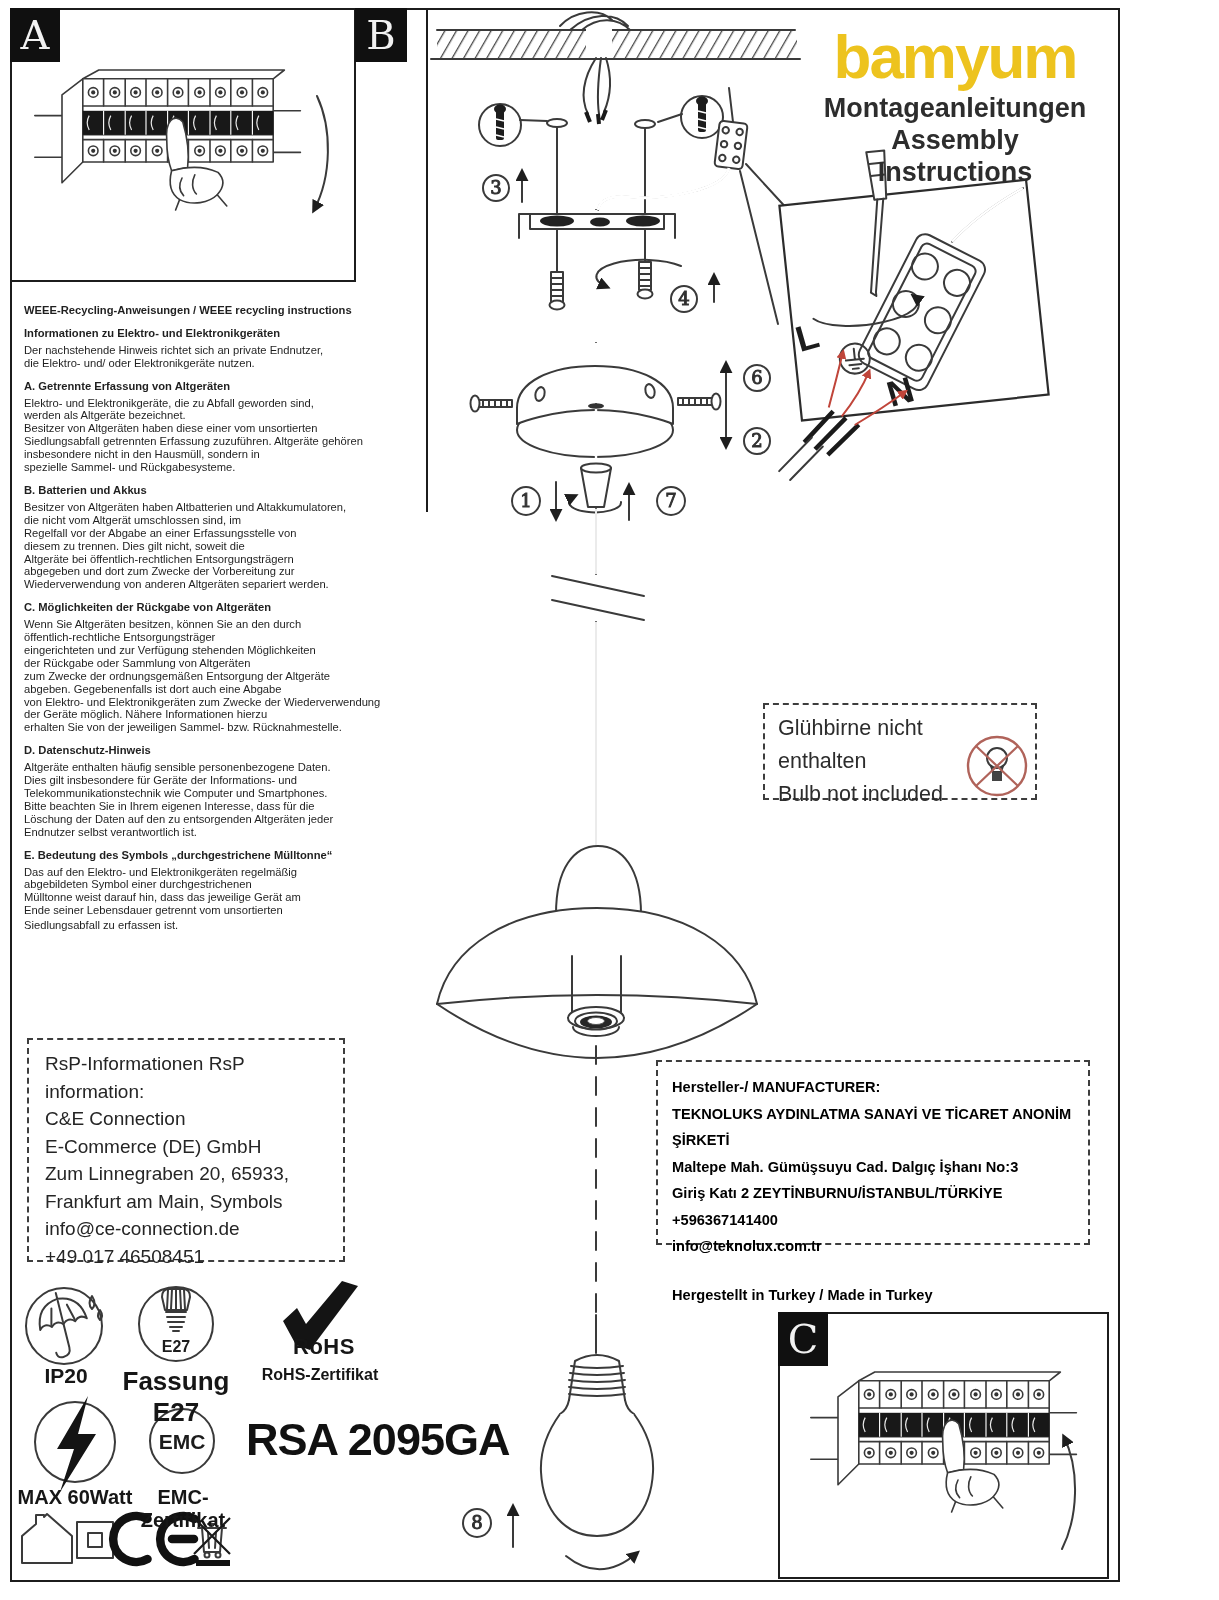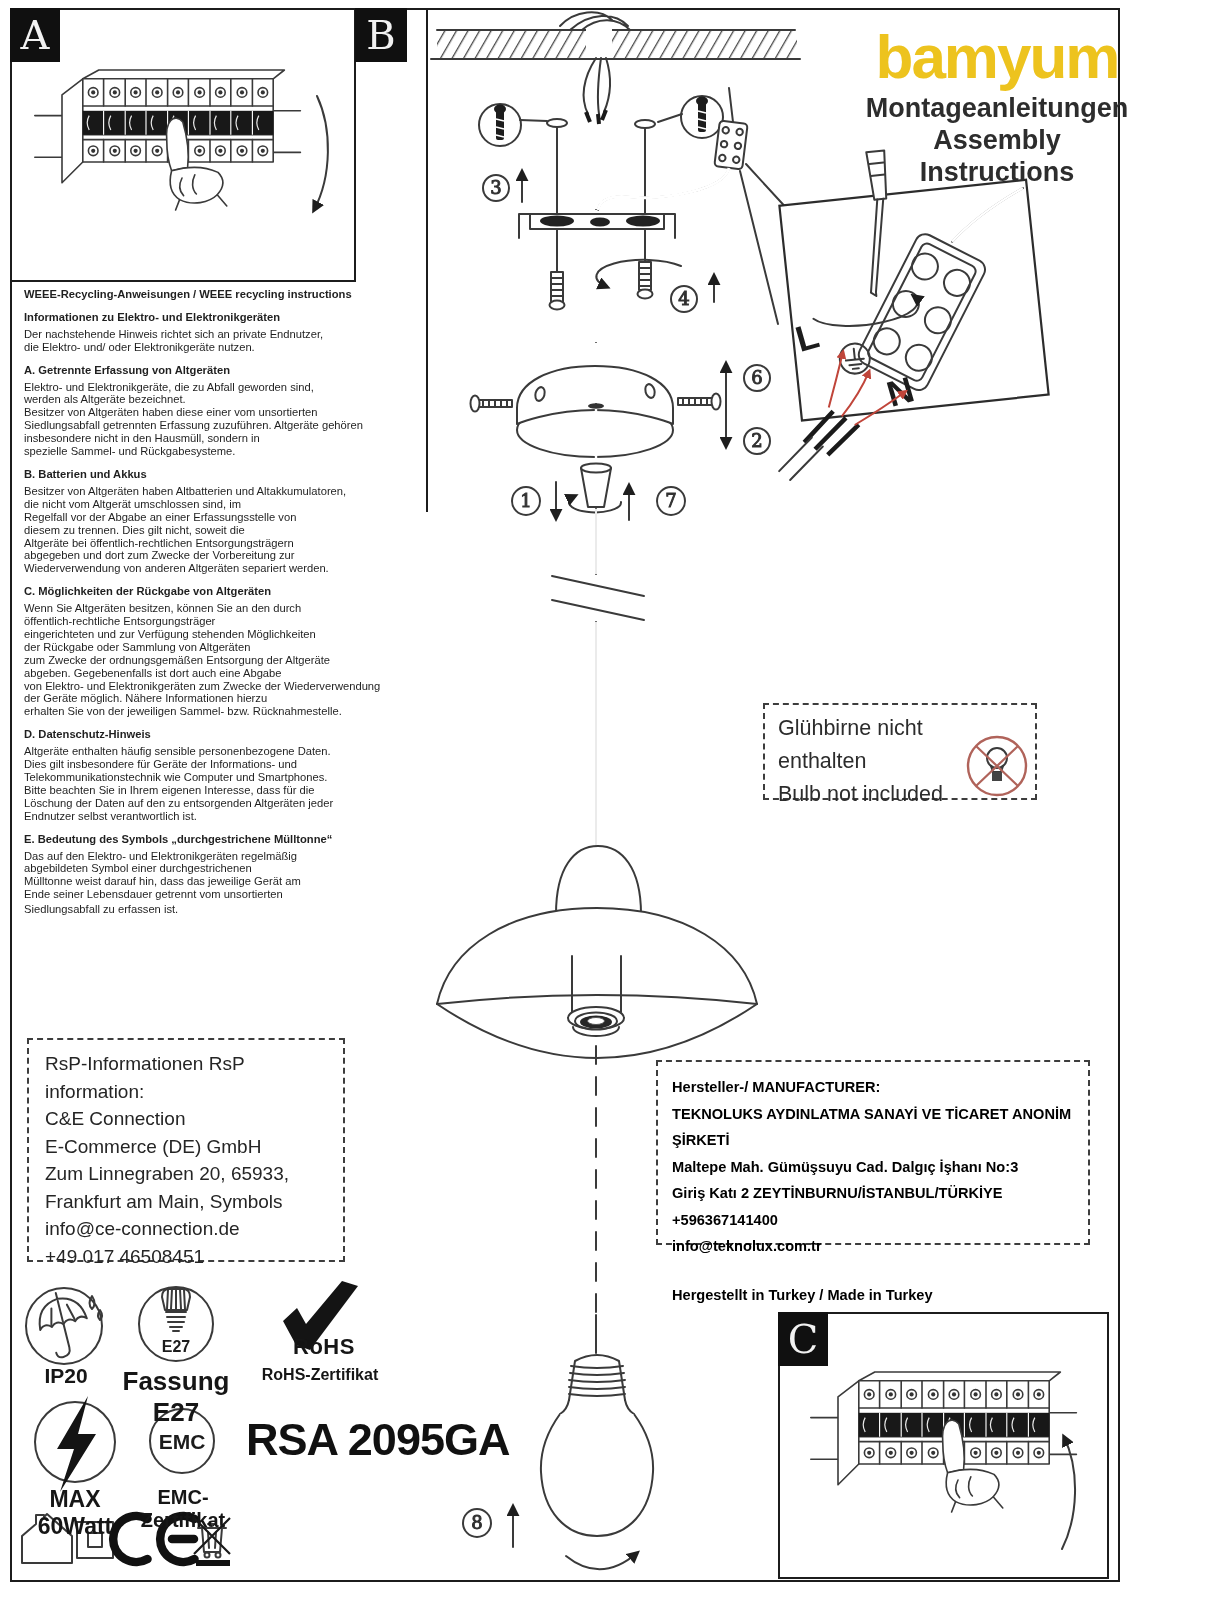--- a/index.html
+++ b/index.html
@@ -5,27 +5,27 @@
   html,body{margin:0;padding:0;background:#fff;}
   .sheet{position:relative;width:1219px;height:1600px;background:#fff;
          font-family:"Liberation Sans",sans-serif;color:#222;overflow:hidden;}
   .abs{position:absolute;}
   .page-border{left:10px;top:8px;width:1106px;height:1570px;border:2.5px solid #1c1c1c;}
   .secbox{border:2.5px solid #1c1c1c;}
   .seclabel{width:50px;height:54px;background:#101010;color:#f2f2f2;
             font-family:"DejaVu Serif",serif;font-size:40px;display:flex;
             align-items:center;justify-content:center;z-index:3;}
   
-  .brand{left:860px;top:22px;width:274px;text-align:center;z-index:2;}
+  .brand{left:818px;top:22px;width:274px;text-align:center;z-index:2;}
   .brand .logo{font-size:62px;font-weight:bold;letter-spacing:-2px;color:#edc31e;line-height:70px;}
   .brand .sub{font-size:27px;font-weight:600;color:#2d2d2d;line-height:32px;}
   
   .weee{left:24px;top:288px;width:420px;font-size:11.2px;line-height:12.9px;color:#1f1f1f;z-index:2;}
   .wh{font-weight:bold;margin:10px 0 4px 0;}
-  .wh:first-child{margin-top:0;}
+  .wh:first-child{margin-top:16px;}
   .wp{white-space:pre-line;margin:0 0 2px 0;}
   
   .dash{border:2.5px dashed #3d3d3d;background:transparent;z-index:2;}
   .rsp{left:27px;top:1038px;width:318px;height:224px;padding:10px 0 0 16px;box-sizing:border-box;}
   .rsp .rline{font-size:19px;line-height:27.5px;color:#252525;}
   .rsp .rline.last{margin-top:9px;}
   .mfr{left:656px;top:1060px;width:434px;height:185px;padding:12px 0 0 14px;box-sizing:border-box;}
   .mfr .mline{font-size:14.6px;font-weight:bold;line-height:26.5px;color:#000000;}
   .mfr .mline.last{margin-top:22px;}
   .bulbnote{left:763px;top:703px;width:274px;height:97px;padding:7px 0 0 13px;box-sizing:border-box;}
@@ -434,17 +434,17 @@
     <div class="mline">Giriş Katı 2 ZEYTİNBURNU/İSTANBUL/TÜRKİYE</div>
     <div class="mline">+596367141400</div>
     <div class="mline">info@teknolux.com.tr</div>
     <div class="mline last">Hergestellt in Turkey / Made in Turkey</div>
   </div>
 
   <div class="abs blabel" style="left:26px;top:1364px;width:80px;font-size:21px;">IP20</div>
   <div class="abs blabel" style="left:114px;top:1366px;width:124px;font-size:26px;">Fassung E27</div>
   <div class="abs blabel" style="left:284px;top:1334px;width:80px;font-size:22px;letter-spacing:0.5px;">RoHS</div>
   <div class="abs blabel" style="left:258px;top:1366px;width:124px;font-size:16px;">RoHS-Zertifikat</div>
-  <div class="abs blabel" style="left:14px;top:1486px;width:122px;font-size:23px;">MAX 60Watt</div>
+  <div class="abs blabel" style="left:14px;top:1486px;width:122px;font-size:20px;">MAX 60Watt</div>
   <div class="abs blabel" style="left:122px;top:1486px;width:122px;font-size:20px;">EMC-Zertifikat</div>
   <div class="abs model">RSA 2095GA</div>
 
 </div>
 
 </body></html>

